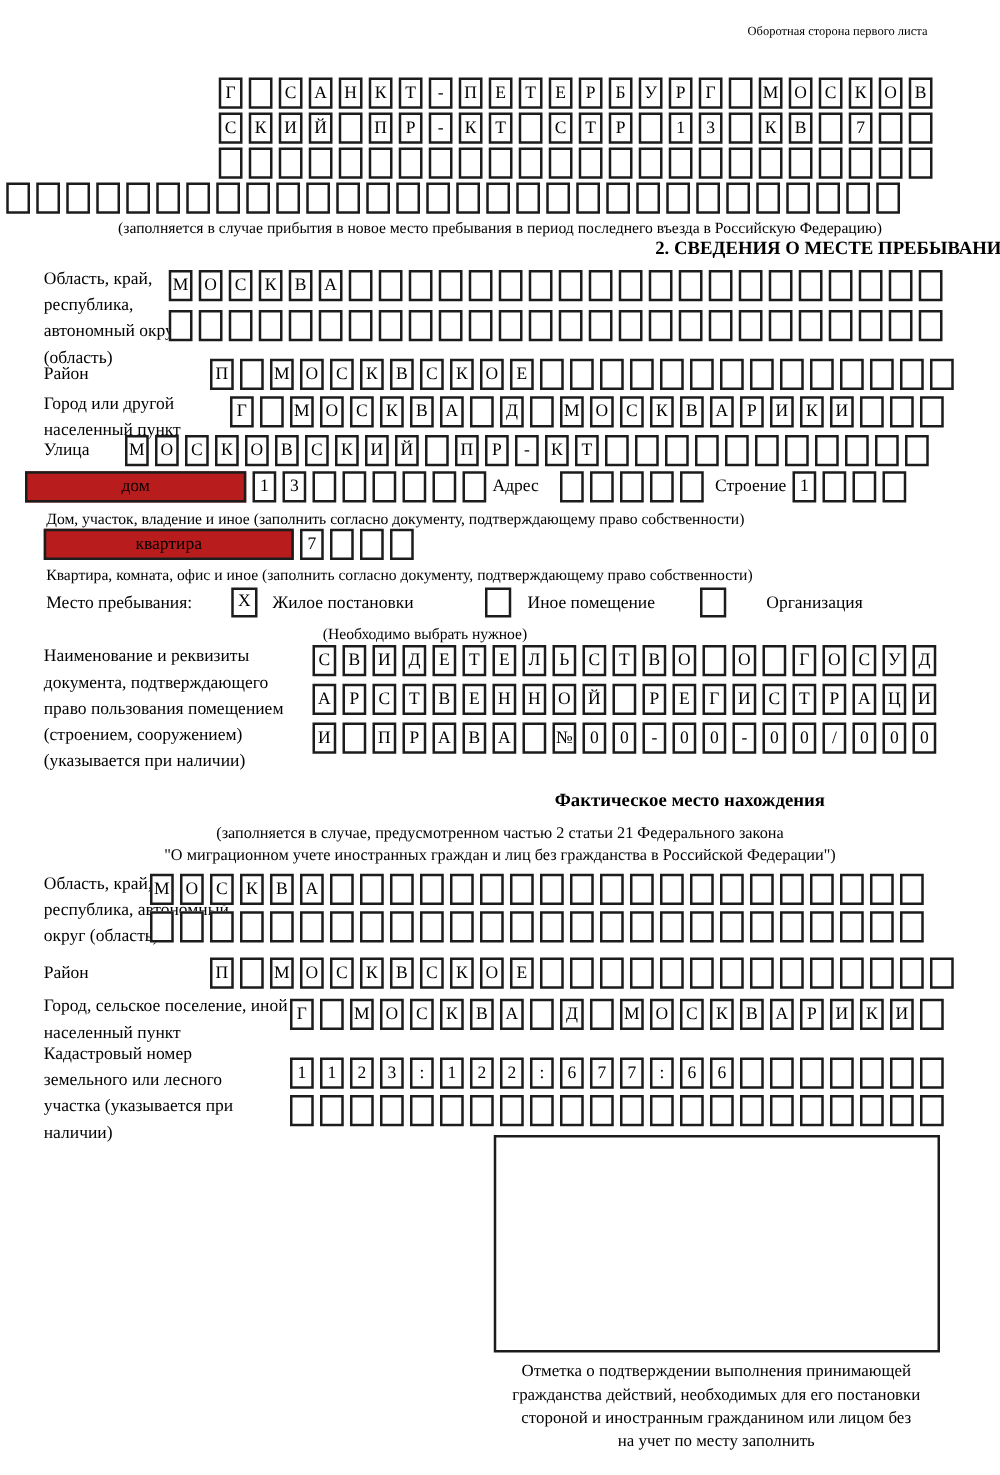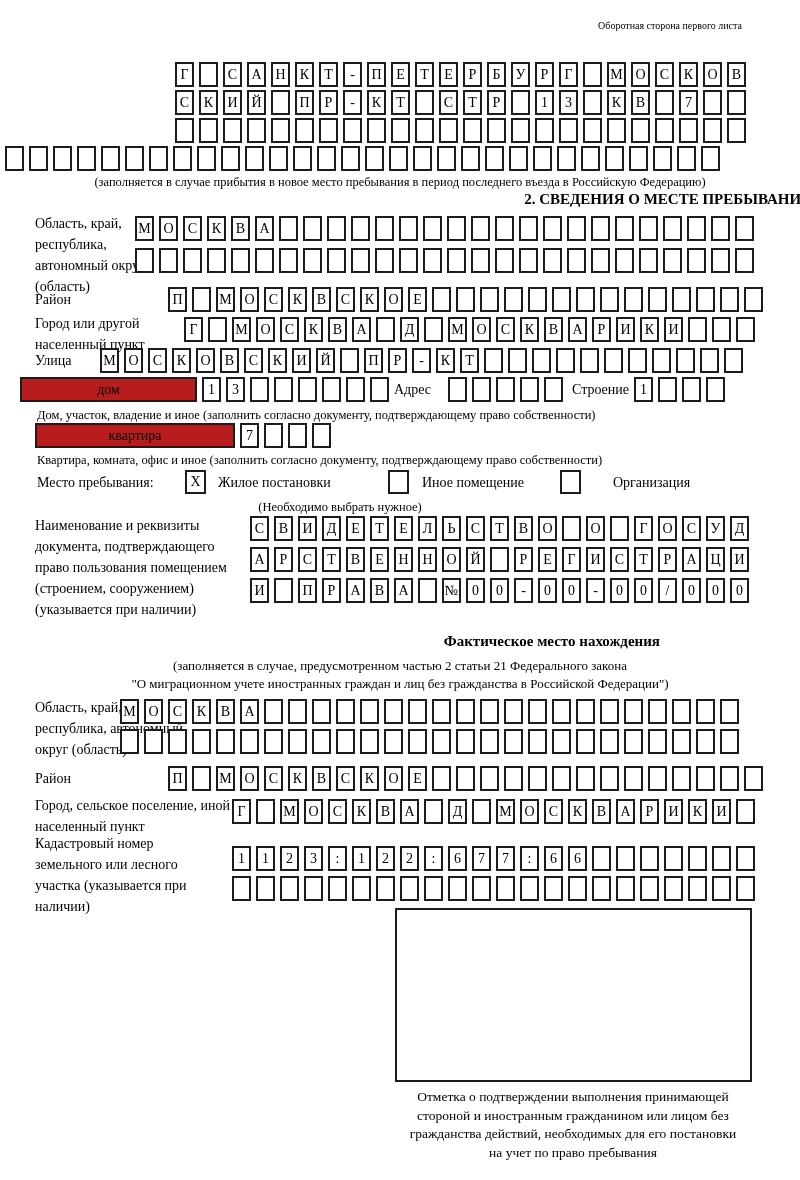--- a/index.html
+++ b/index.html
@@ -568,18 +568,18 @@
       <span class="cell"></span>
       <span class="cell"></span>
       <span class="cell"></span>
       <span class="cell"></span>
       <span class="cell"></span>
     </div>
 
   <div class="stamp" style="left:395px;top:908px;width:357px;height:174px;"></div>
   <div class="stampcap" style="left:373px;top:1088px;width:400px;">
     <div>Отметка о подтверждении выполнения принимающей</div>
+    <div>гражданства действий, необходимых для его постановки</div>
     <div>стороной и иностранным гражданином или лицом без</div>
-    <div>гражданства действий, необходимых для его постановки</div>
-    <div>на учет по право пребывания</div>
+    <div>на учет по месту заполнить</div>
   </div>
 
 </div>
 
 </body></html>

